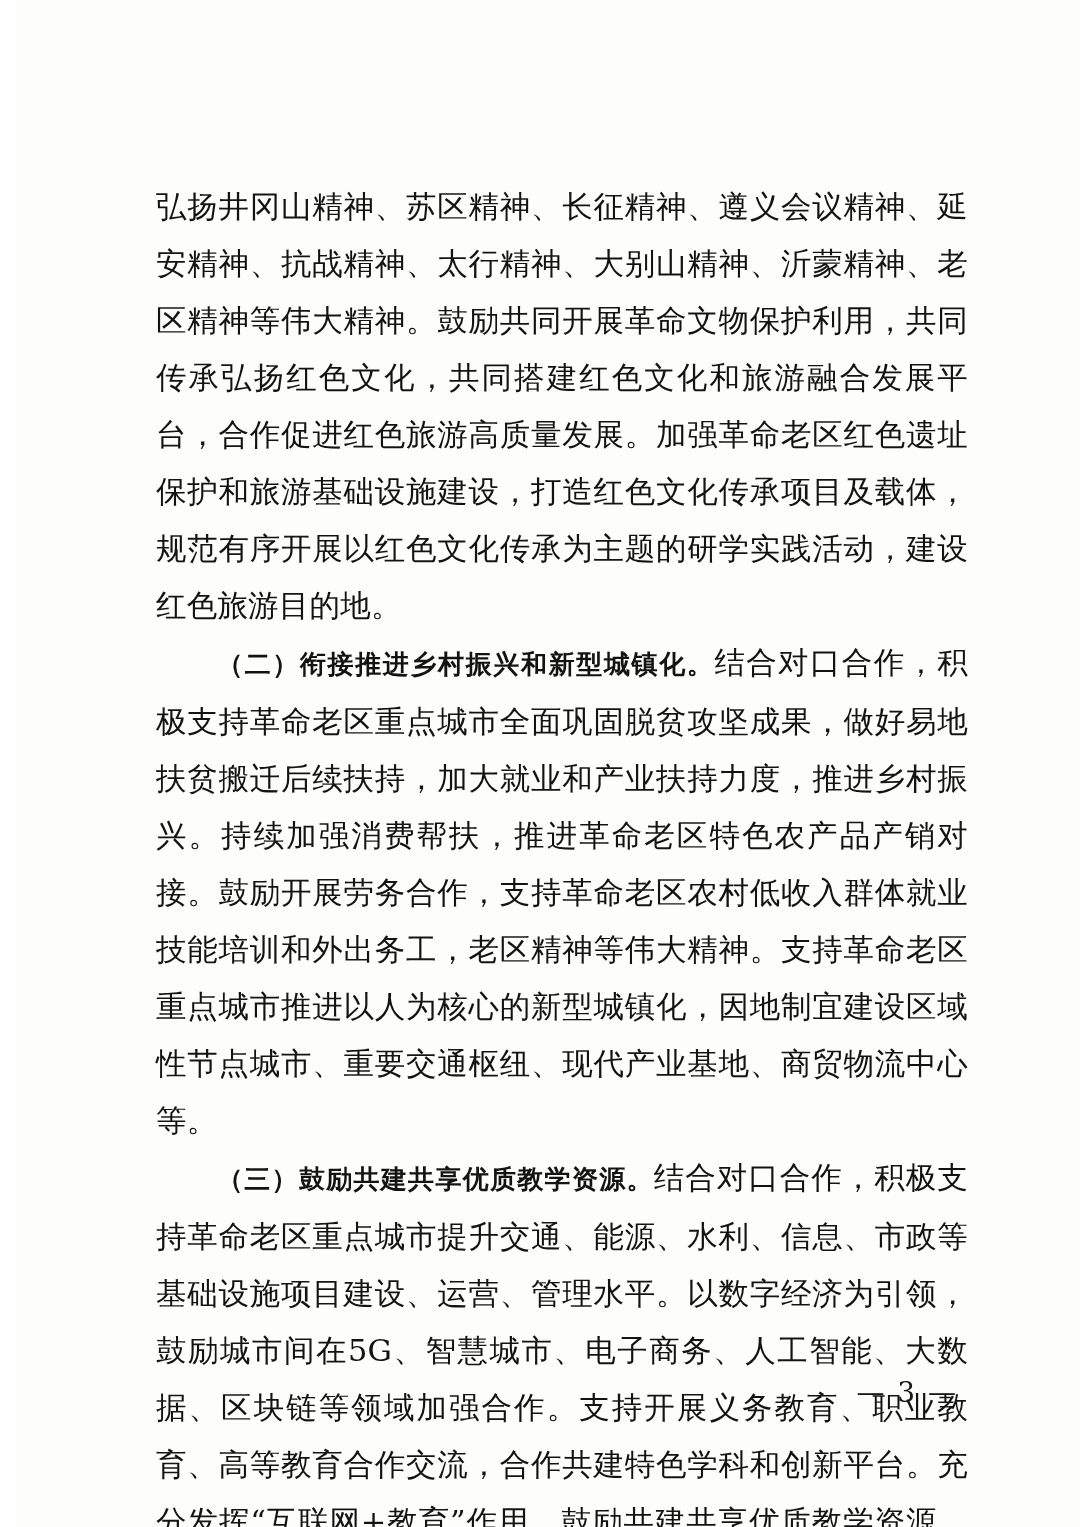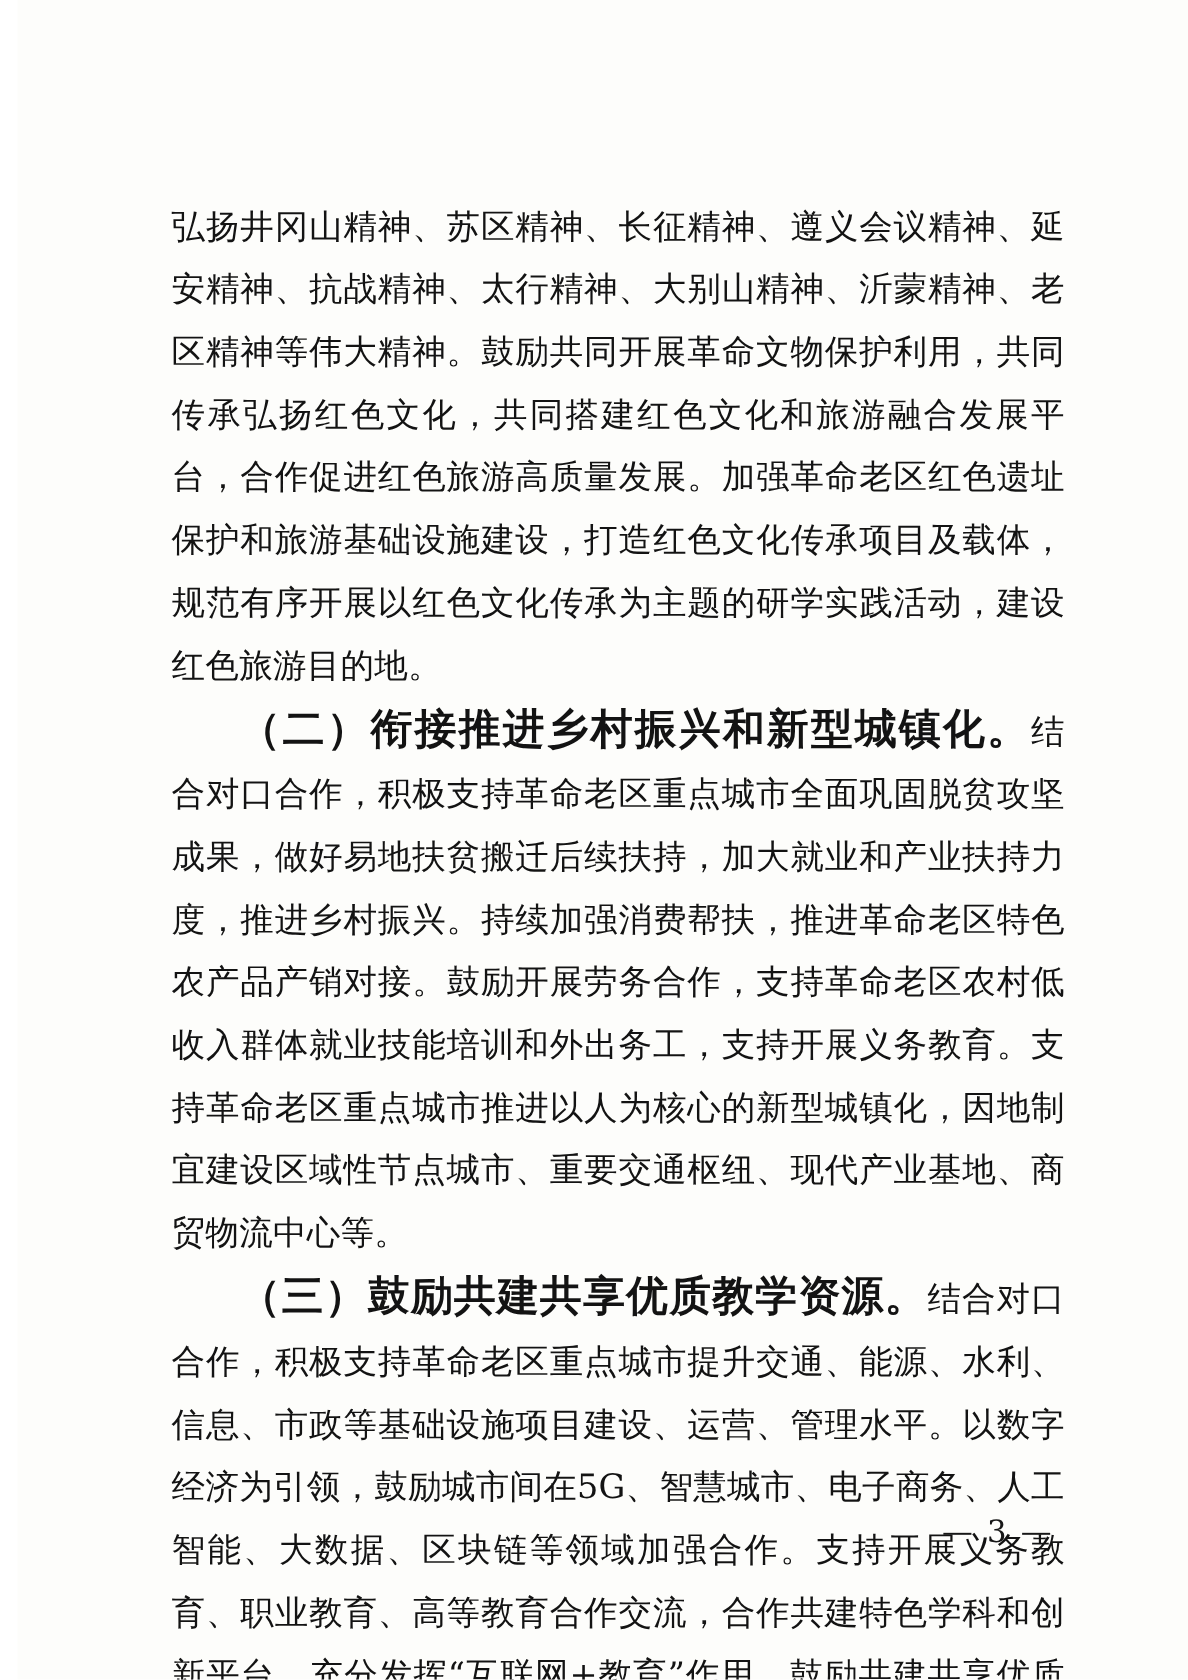--- a/index.html
+++ b/index.html
@@ -35,21 +35,21 @@
   }
   .para.indent {
     text-indent: 61px;
   }
   .para + .para {
     margin-top: 0px;
   }
   .heading-run {
     font-weight: 700;
     font-family: "DejaVu Sans", "Liberation Sans", sans-serif;
-    font-size: 38px;
+    font-size: 26px;
     letter-spacing: 0.5px;
   }
   .pagenum {
     position: absolute;
     right: 138px;
     bottom: 118px;
     font-family: "DejaVu Serif", "Liberation Serif", serif;
     font-size: 28px;
     color: #171717;
     letter-spacing: 2px;
@@ -60,21 +60,21 @@
 
 <div class="page">
 
   <div class="content">
 
     <p class="para">
       <span>弘扬井冈山精神、苏区精神、长征精神、遵义会议精神、延安精神、抗战精神、太行精神、大别山精神、沂蒙精神、老区精神等伟大精神。鼓励共同开展革命文物保护利用，共同传承弘扬红色文化，共同搭建红色文化和旅游融合发展平台，合作促进红色旅游高质量发展。加强革命老区红色遗址保护和旅游基础设施建设，打造红色文化传承项目及载体，规范有序开展以红色文化传承为主题的研学实践活动，建设红色旅游目的地。</span>
     </p>
 
     <p class="para indent">
-      <span class="heading-run">（二）衔接推进乡村振兴和新型城镇化。</span><span>结合对口合作，积极支持革命老区重点城市全面巩固脱贫攻坚成果，做好易地扶贫搬迁后续扶持，加大就业和产业扶持力度，推进乡村振兴。持续加强消费帮扶，推进革命老区特色农产品产销对接。鼓励开展劳务合作，支持革命老区农村低收入群体就业技能培训和外出务工，支持开展义务教育。支持革命老区重点城市推进以人为核心的新型城镇化，因地制宜建设区域性节点城市、重要交通枢纽、现代产业基地、商贸物流中心等。</span>
+      <span class="heading-run">（二）衔接推进乡村振兴和新型城镇化。</span><span>结合对口合作，积极支持革命老区重点城市全面巩固脱贫攻坚成果，做好易地扶贫搬迁后续扶持，加大就业和产业扶持力度，推进乡村振兴。持续加强消费帮扶，推进革命老区特色农产品产销对接。鼓励开展劳务合作，支持革命老区农村低收入群体就业技能培训和外出务工，老区精神等伟大精神。支持革命老区重点城市推进以人为核心的新型城镇化，因地制宜建设区域性节点城市、重要交通枢纽、现代产业基地、商贸物流中心等。</span>
     </p>
 
     <p class="para indent">
       <span class="heading-run">（三）鼓励共建共享优质教学资源。</span><span>结合对口合作，积极支持革命老区重点城市提升交通、能源、水利、信息、市政等基础设施项目建设、运营、管理水平。以数字经济为引领，鼓励城市间在5G、智慧城市、电子商务、人工智能、大数据、区块链等领域加强合作。支持开展义务教育、职业教育、高等教育合作交流，合作共建特色学科和创新平台。充分发挥“互联网+教育”作用，鼓励共建共享优质教学资源。支持开展重点医院对口合作，</span>
     </p>
 
   </div>
 
   <div class="pagenum">— 3 —</div>
 

